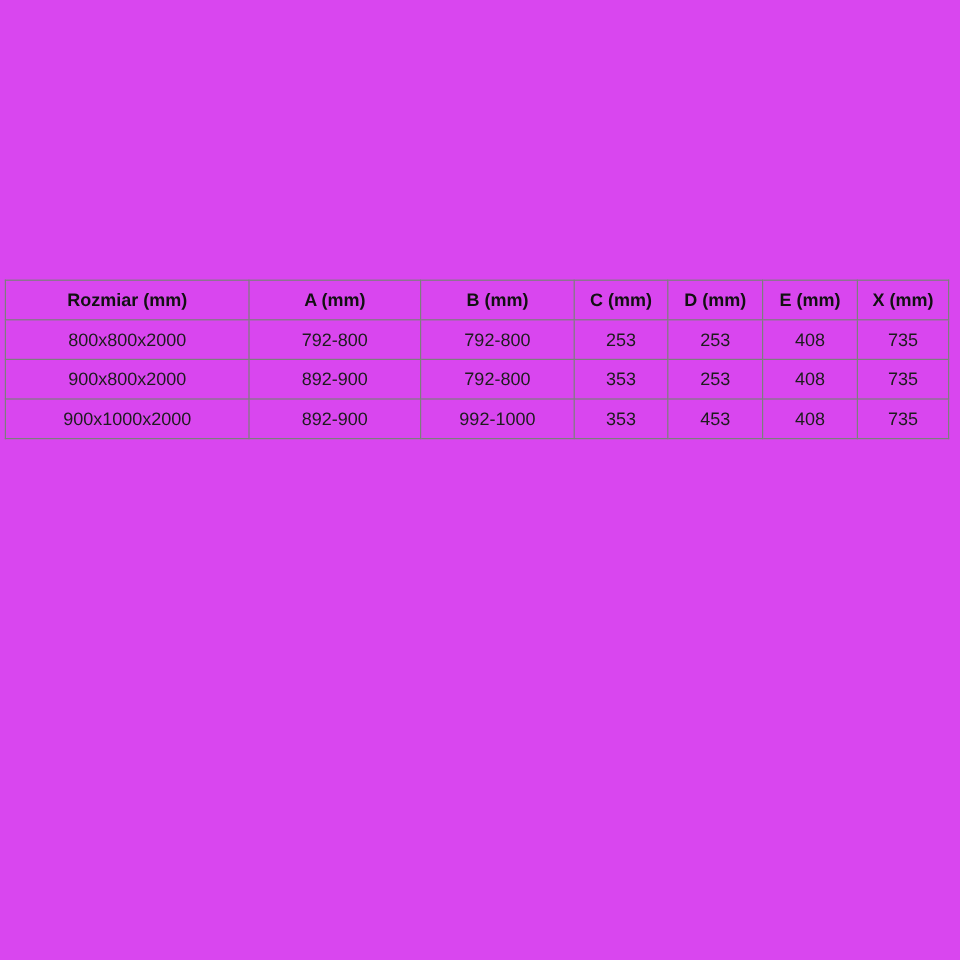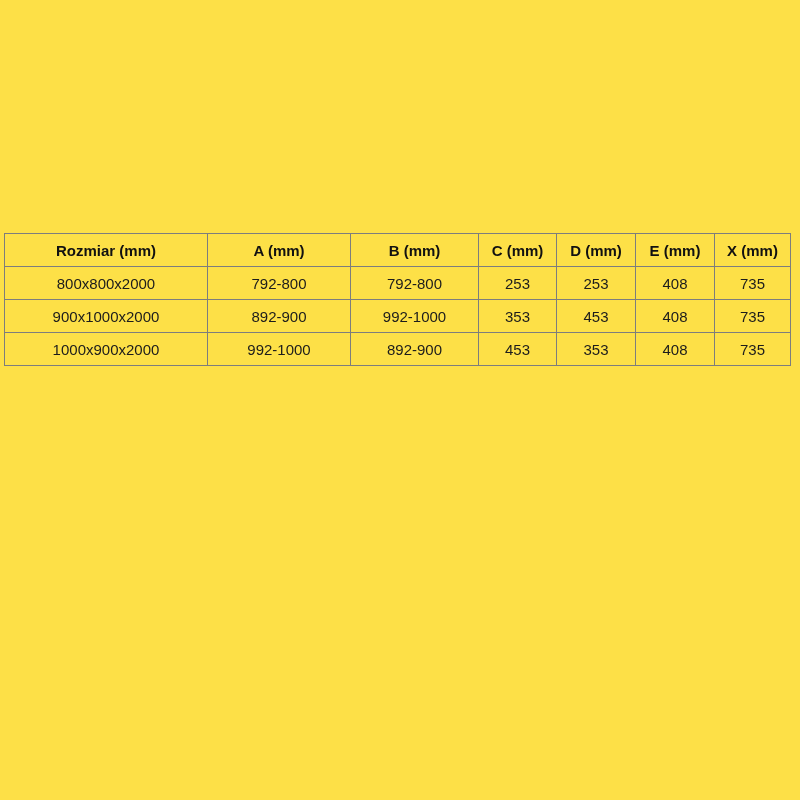--- a/index.html
+++ b/index.html
@@ -7,21 +7,21 @@
     padding: 0;
     width: 800px;
     height: 800px;
     background: #ffffff;
     font-family: "Liberation Sans", "DejaVu Sans", sans-serif;
   }
   .page {
     position: relative;
     width: 800px;
     height: 800px;
-    background: #fde047;
+    background: #d946ef;
     overflow: hidden;
   }
   table.spec {
     position: absolute;
     left: 4px;
     top: 233px;
     border-collapse: collapse;
     table-layout: fixed;
     width: 786px;
   }
@@ -78,32 +78,32 @@
         <tr>
           <td>800x800x2000</td>
           <td>792-800</td>
           <td>792-800</td>
           <td>253</td>
           <td>253</td>
           <td>408</td>
           <td>735</td>
         </tr>
         <tr>
+          <td>900x800x2000</td>
+          <td>892-900</td>
+          <td>792-800</td>
+          <td>353</td>
+          <td>253</td>
+          <td>408</td>
+          <td>735</td>
+        </tr>
+        <tr>
           <td>900x1000x2000</td>
           <td>892-900</td>
           <td>992-1000</td>
           <td>353</td>
           <td>453</td>
           <td>408</td>
           <td>735</td>
         </tr>
-        <tr>
-          <td>1000x900x2000</td>
-          <td>992-1000</td>
-          <td>892-900</td>
-          <td>453</td>
-          <td>353</td>
-          <td>408</td>
-          <td>735</td>
-        </tr>
       </tbody>
   </table>
 </div>
 
 </body></html>

